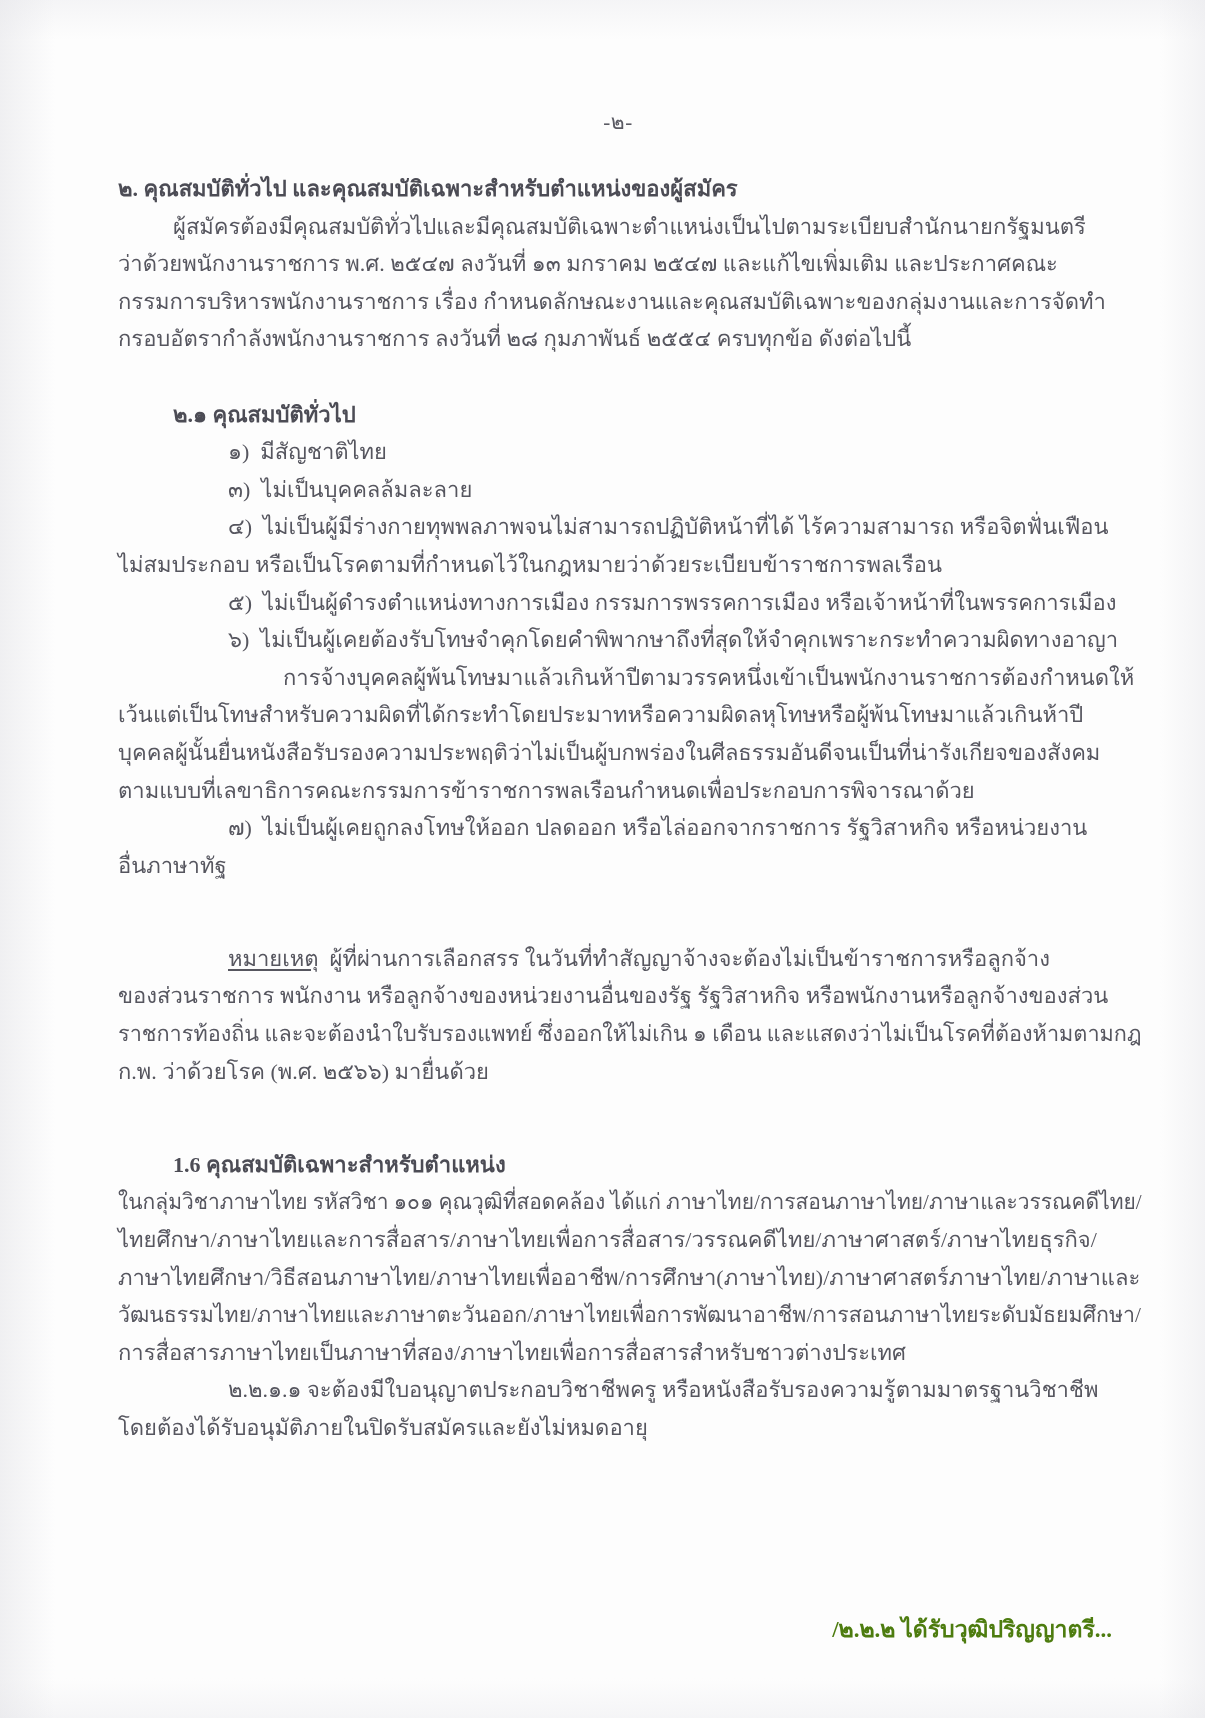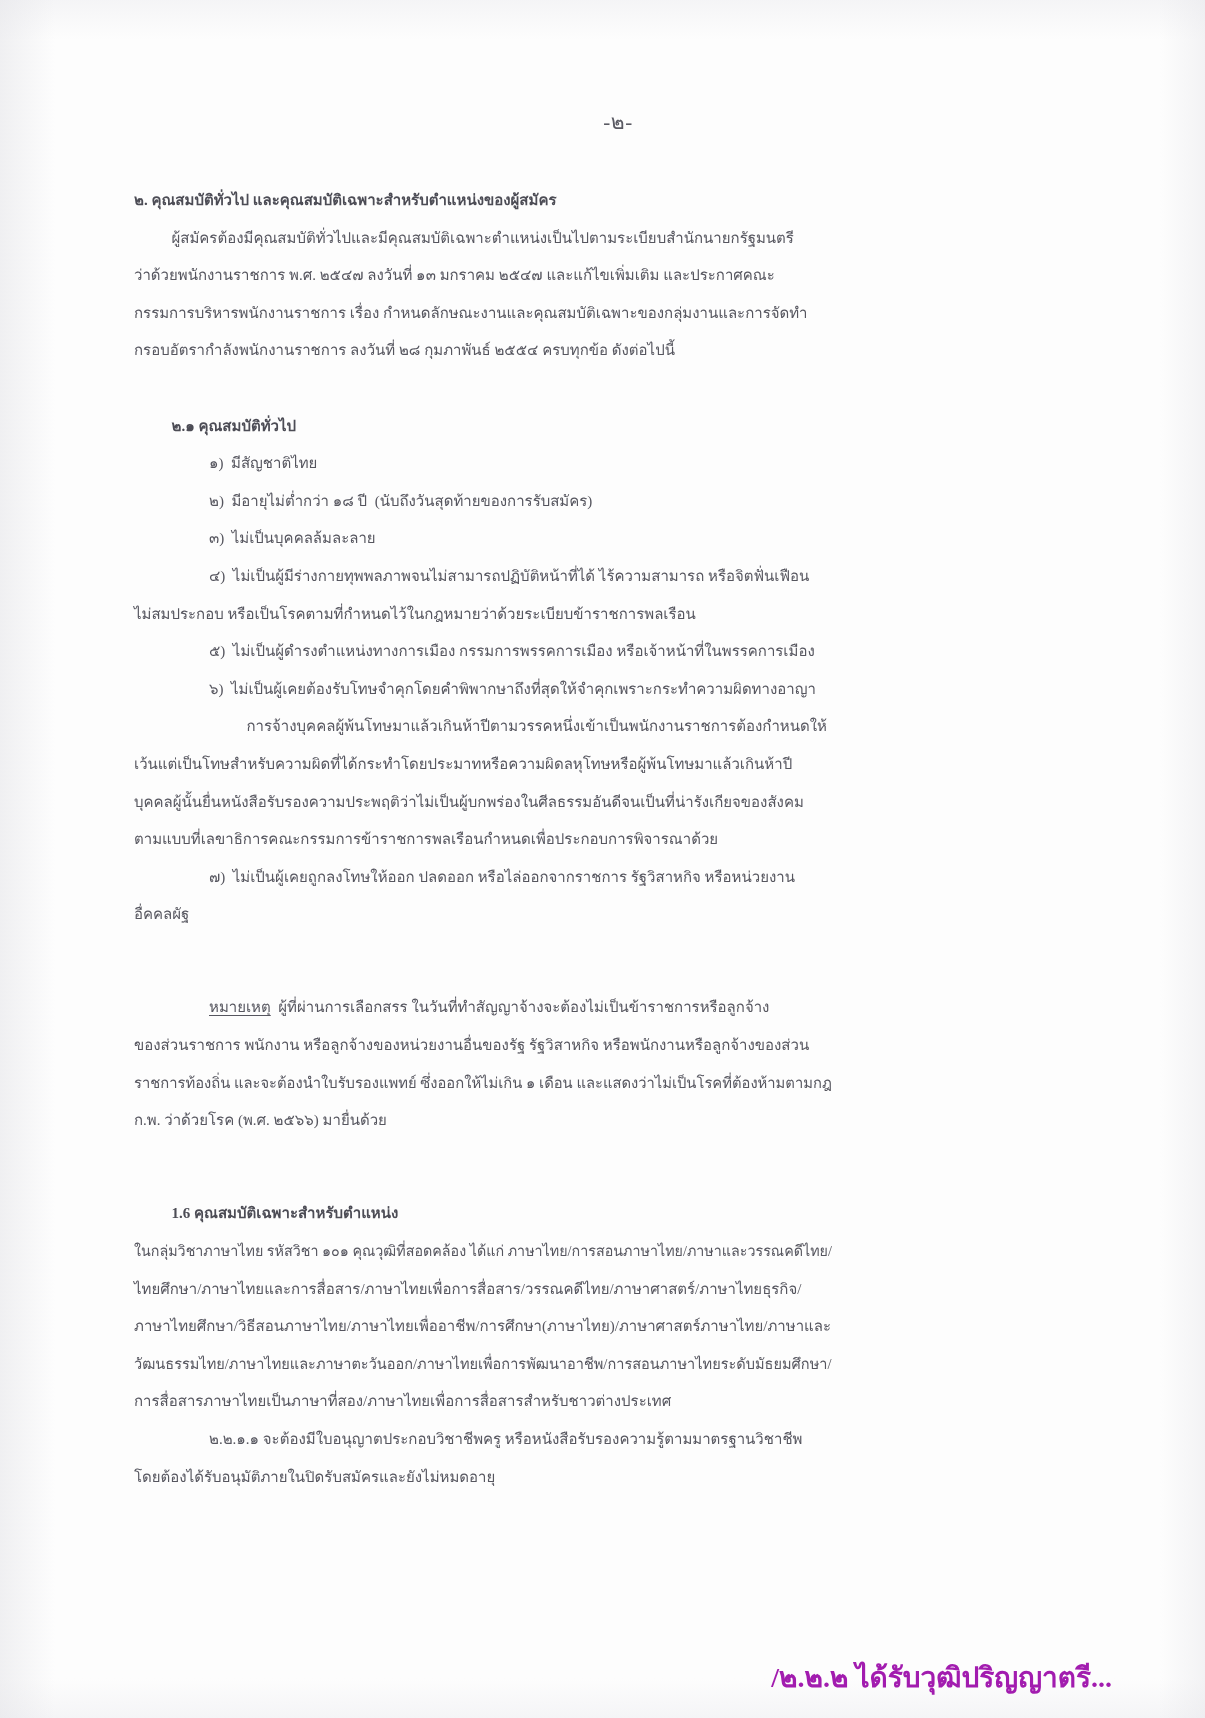--- a/index.html
+++ b/index.html
@@ -44,26 +44,25 @@
     left: 0;
     width: 1000px;
     text-align: center;
     font-size: 21px;
     color: #5a5a63;
     letter-spacing: 0.5px;
   }
   .body-text {
     position: absolute;
     top: 170px;
-    left: 16px;
+    left: 0;
     width: 1000px;
     color: #56565f;
-    font-size: 15px;
+    font-size: 22px;
     line-height: 37.6px;
-    margin-top: 12px;
   }
   .ln {
     white-space: pre;
     display: block;
     height: 37.6px;
   }
   .ln.bold {
     font-weight: bold;
     color: #4c4c55;
   }
@@ -77,26 +76,25 @@
     text-decoration: underline;
     text-underline-offset: 3px;
     font-weight: normal;
   }
   .footer-note {
     position: absolute;
     top: 1611px;
     left: 0;
     width: 1000px;
     text-align: right;
-    font-size: 28px;
+    font-size: 23px;
     font-weight: bold;
-    color: #a21caf;
+    color: #4d7c0f;
     padding-right: 6px;
     box-sizing: border-box;
-    margin-top: 44px;
   }
 </style>
 </head>
 <body>
 
 <div class="page">
 
   <div class="scan-tint"></div>
 
   <div class="content">
@@ -110,32 +108,31 @@
       <span class="ln">          ผู้สมัครต้องมีคุณสมบัติทั่วไปและมีคุณสมบัติเฉพาะตำแหน่งเป็นไปตามระเบียบสำนักนายกรัฐมนตรี</span>
       <span class="ln">ว่าด้วยพนักงานราชการ พ.ศ. ๒๕๔๗ ลงวันที่ ๑๓ มกราคม ๒๕๔๗ และแก้ไขเพิ่มเติม และประกาศคณะ</span>
       <span class="ln">กรรมการบริหารพนักงานราชการ เรื่อง กำหนดลักษณะงานและคุณสมบัติเฉพาะของกลุ่มงานและการจัดทำ</span>
       <span class="ln">กรอบอัตรากำลังพนักงานราชการ ลงวันที่ ๒๘ กุมภาพันธ์ ๒๕๕๔ ครบทุกข้อ ดังต่อไปนี้</span>
 
       <span class="ln spacer"> </span>
 
       <span class="ln bold">          ๒.๑ คุณสมบัติทั่วไป</span>
 
       <span class="ln">                    ๑)  มีสัญชาติไทย</span>
-      <span class="ln">                    ๒)  มีอายุไม่ต่ำกว่า ๑๘ ปี  (นับถึงวันสุดท้ายของการรับสมัคร)</span>
       <span class="ln">                    ๓)  ไม่เป็นบุคคลล้มละลาย</span>
       <span class="ln">                    ๔)  ไม่เป็นผู้มีร่างกายทุพพลภาพจนไม่สามารถปฏิบัติหน้าที่ได้ ไร้ความสามารถ หรือจิตฟั่นเฟือน</span>
       <span class="ln">ไม่สมประกอบ หรือเป็นโรคตามที่กำหนดไว้ในกฎหมายว่าด้วยระเบียบข้าราชการพลเรือน</span>
       <span class="ln">                    ๕)  ไม่เป็นผู้ดำรงตำแหน่งทางการเมือง กรรมการพรรคการเมือง หรือเจ้าหน้าที่ในพรรคการเมือง</span>
       <span class="ln">                    ๖)  ไม่เป็นผู้เคยต้องรับโทษจำคุกโดยคำพิพากษาถึงที่สุดให้จำคุกเพราะกระทำความผิดทางอาญา</span>
       <span class="ln">                              การจ้างบุคคลผู้พ้นโทษมาแล้วเกินห้าปีตามวรรคหนึ่งเข้าเป็นพนักงานราชการต้องกำหนดให้</span>
       <span class="ln">เว้นแต่เป็นโทษสำหรับความผิดที่ได้กระทำโดยประมาทหรือความผิดลหุโทษหรือผู้พ้นโทษมาแล้วเกินห้าปี</span>
       <span class="ln">บุคคลผู้นั้นยื่นหนังสือรับรองความประพฤติว่าไม่เป็นผู้บกพร่องในศีลธรรมอันดีจนเป็นที่น่ารังเกียจของสังคม</span>
       <span class="ln">ตามแบบที่เลขาธิการคณะกรรมการข้าราชการพลเรือนกำหนดเพื่อประกอบการพิจารณาด้วย</span>
       <span class="ln">                    ๗)  ไม่เป็นผู้เคยถูกลงโทษให้ออก ปลดออก หรือไล่ออกจากราชการ รัฐวิสาหกิจ หรือหน่วยงาน</span>
-      <span class="ln">อื่คคลผัฐ</span>
+      <span class="ln">อื่นภาษาทัฐ</span>
 
       <span class="ln spacer"> </span>
       <span class="ln half"> </span>
 
       <span class="ln"><span>                    </span><span class="underline-seg">หมายเหตุ</span><span>  ผู้ที่ผ่านการเลือกสรร ในวันที่ทำสัญญาจ้างจะต้องไม่เป็นข้าราชการหรือลูกจ้าง</span></span>
       <span class="ln">ของส่วนราชการ พนักงาน หรือลูกจ้างของหน่วยงานอื่นของรัฐ รัฐวิสาหกิจ หรือพนักงานหรือลูกจ้างของส่วน</span>
       <span class="ln" style="display: block; transform-origin: left top; transform: scaleX(0.9843);">ราชการท้องถิ่น และจะต้องนำใบรับรองแพทย์ ซึ่งออกให้ไม่เกิน ๑ เดือน และแสดงว่าไม่เป็นโรคที่ต้องห้ามตามกฎ</span>
       <span class="ln">ก.พ. ว่าด้วยโรค (พ.ศ. ๒๕๖๖) มายื่นด้วย</span>
 
       <span class="ln spacer"> </span>

